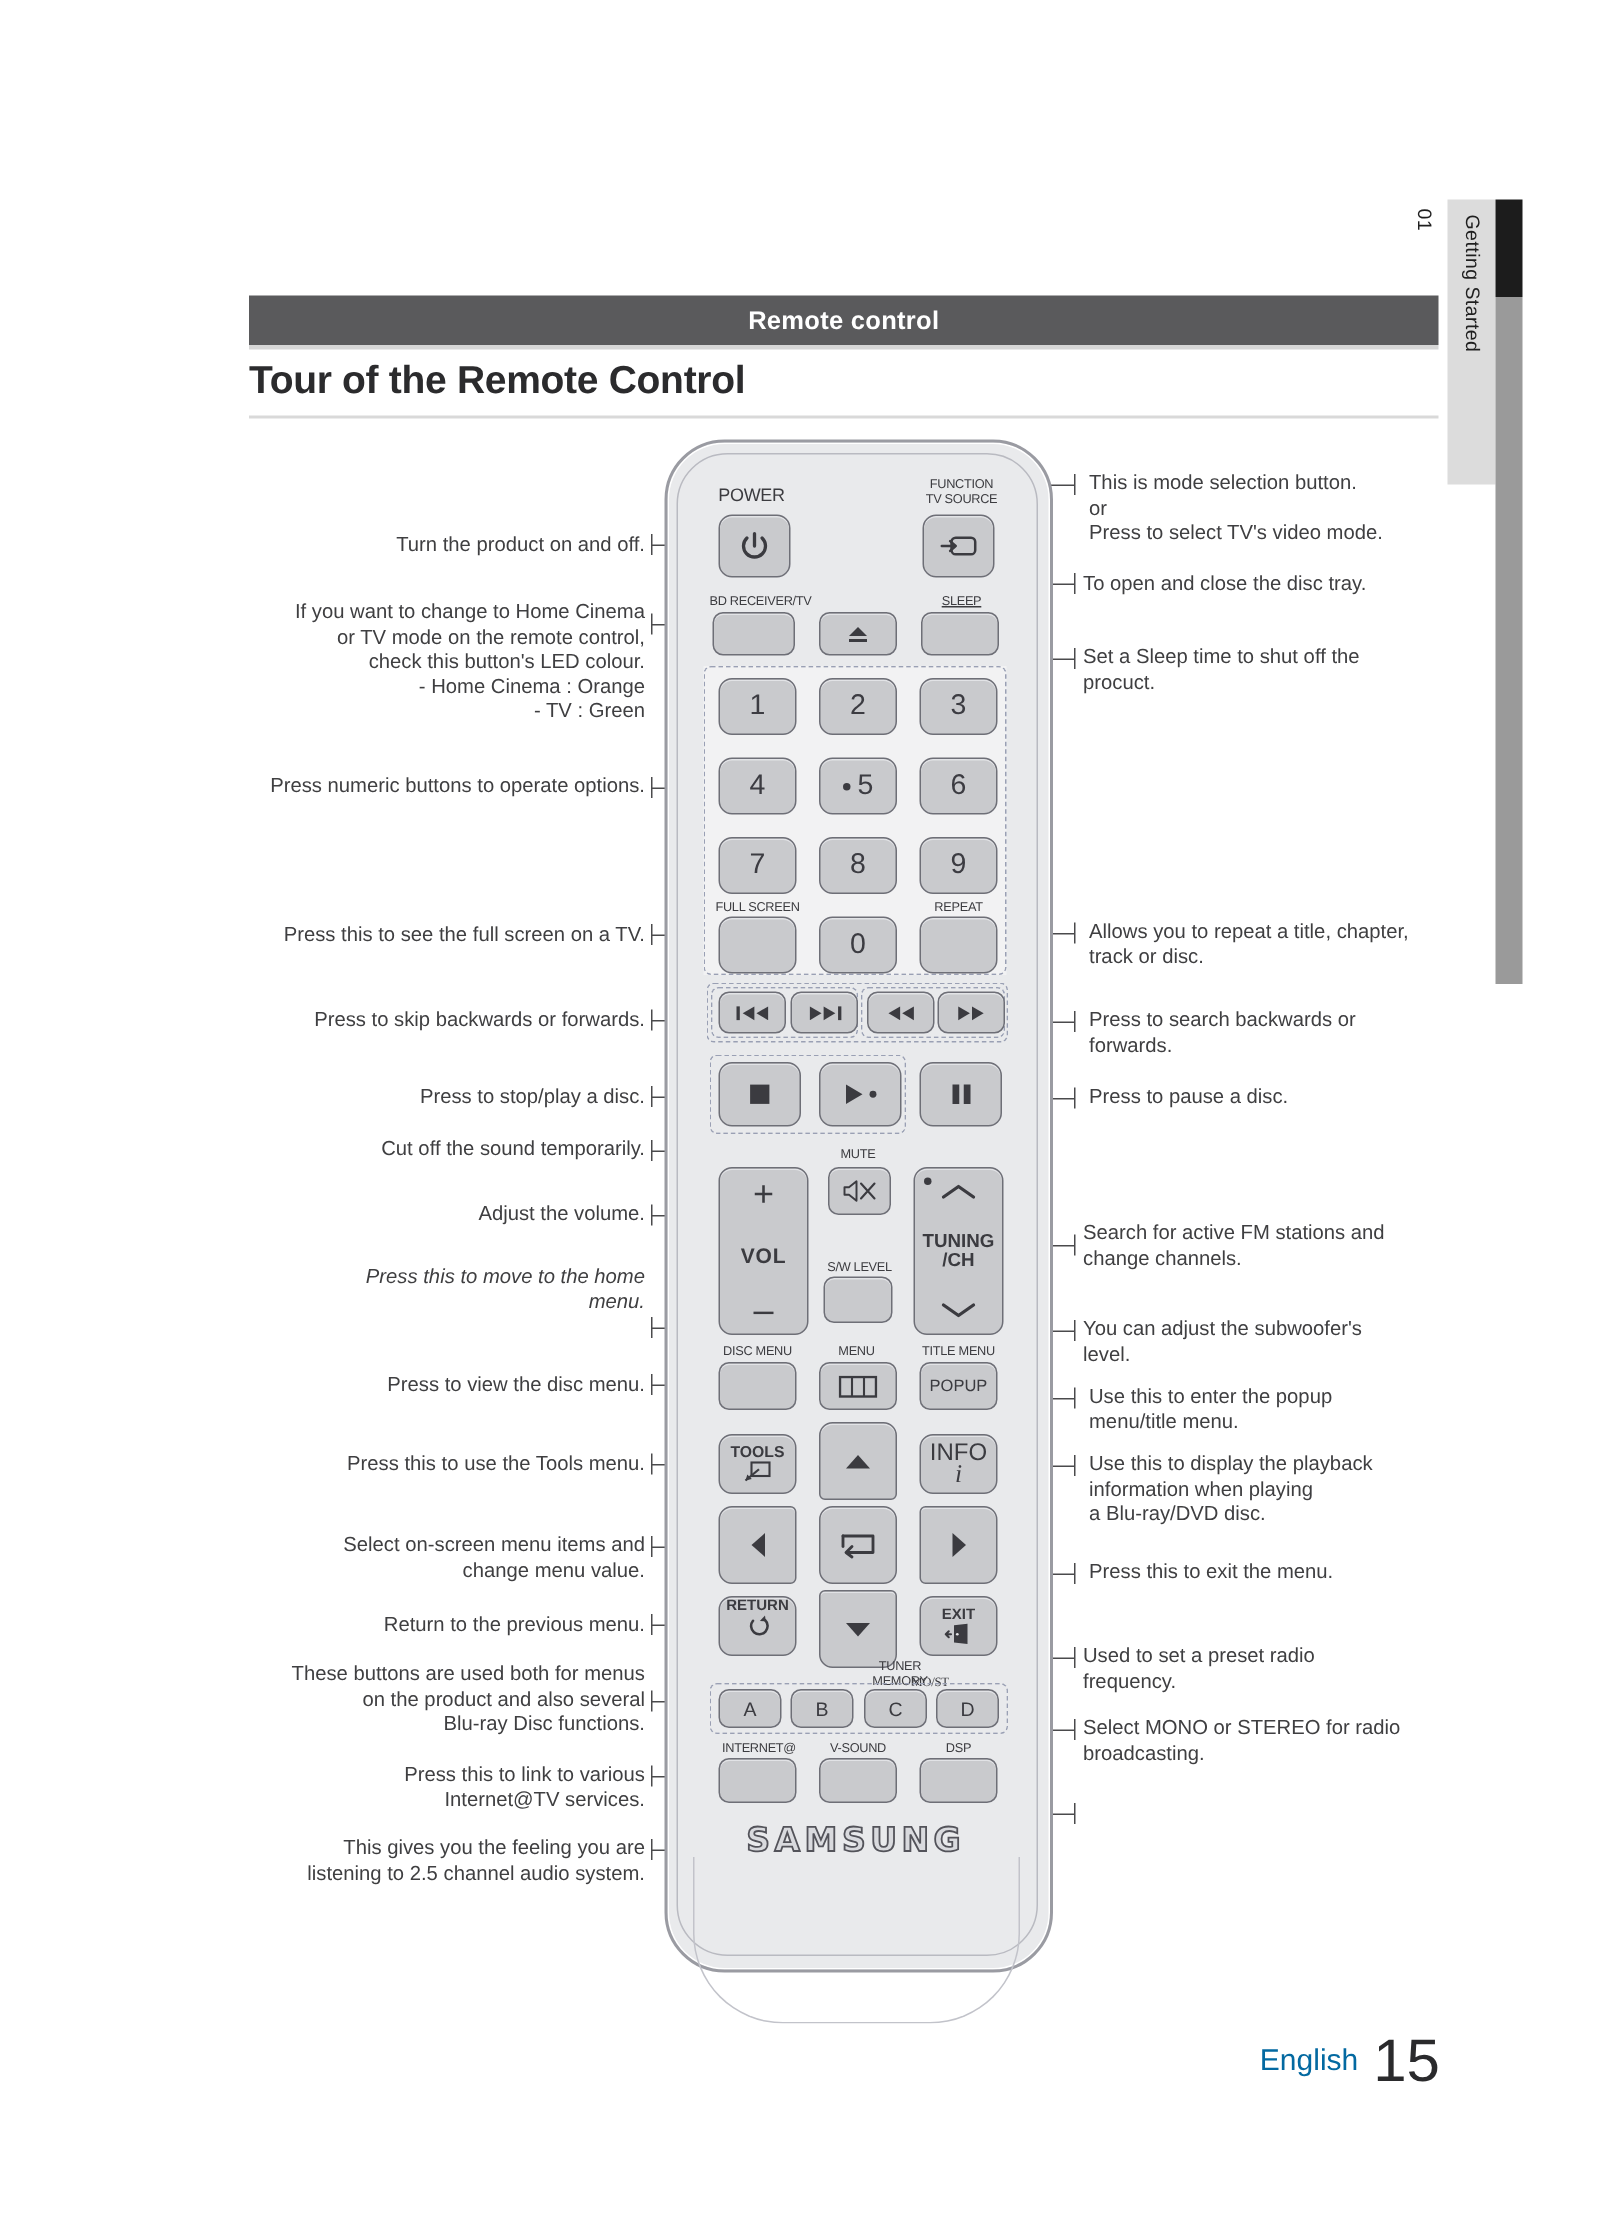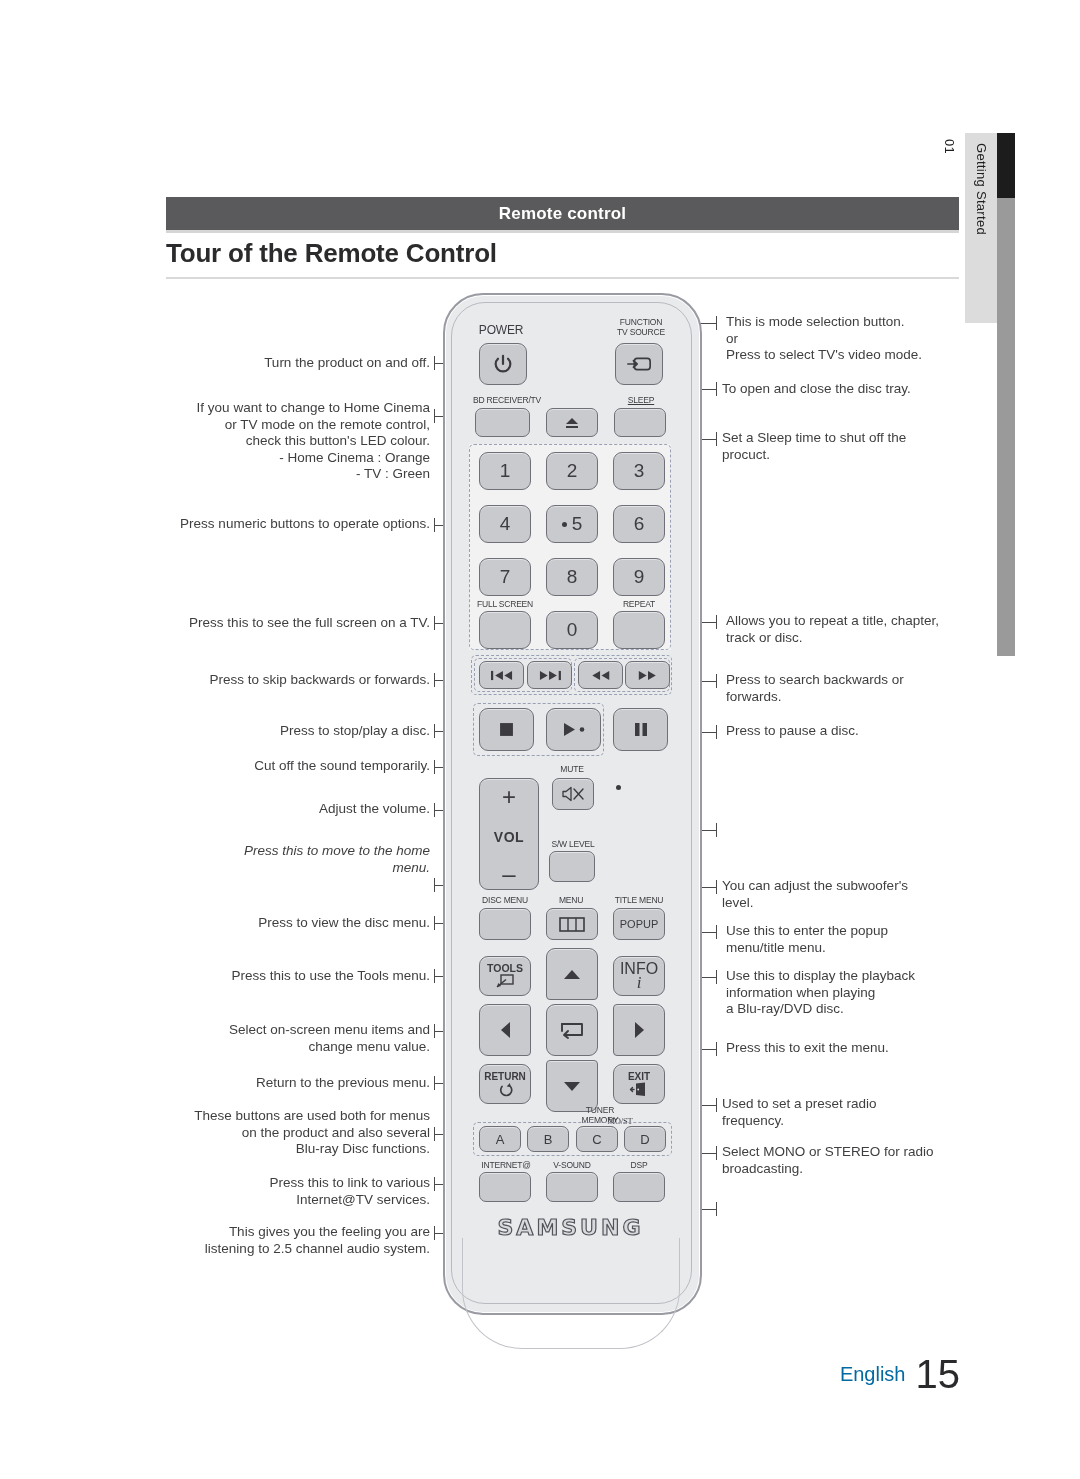--- a/index.html
+++ b/index.html
@@ -170,20 +170,22 @@
 or
 Press to select TV's video mode.</div>
   <div class="lbl-right" style="left:722px;top:381px;width:245px;">To open and close the disc tray.</div>
   <div class="lbl-right" style="left:722px;top:430px;width:245px;">Set a Sleep time to shut off the
 procuct.</div>
   <div class="lbl-right" style="left:726px;top:613px;width:250px;">Allows you to repeat a title, chapter,
 track or disc.</div>
   <div class="lbl-right" style="left:726px;top:672px;width:245px;">Press to search backwards or
 forwards.</div>
   <div class="lbl-right" style="left:726px;top:723px;width:245px;">Press to pause a disc.</div>
+  <div class="lbl-right" style="left:722px;top:814px;width:250px;">Search for active FM stations and
+change channels.</div>
   <div class="lbl-right" style="left:722px;top:878px;width:245px;">You can adjust the subwoofer's
 level.</div>
   <div class="lbl-right" style="left:726px;top:923px;width:245px;">Use this to enter the popup
 menu/title menu.</div>
   <div class="lbl-right" style="left:726px;top:968px;width:245px;">Use this to display the playback
 information when playing
 a Blu-ray/DVD disc.</div>
   <div class="lbl-right" style="left:726px;top:1040px;width:245px;">Press this to exit the menu.</div>
   <div class="lbl-right" style="left:722px;top:1096px;width:245px;">Used to set a preset radio
 frequency.</div>
@@ -460,20 +462,36 @@
 
   <div class="btn big" style="left:479px;top:778px;width:60px;height:112px;flex-direction:column;justify-content:space-between;padding:10px 0;">
     <span style="font-size:24px;line-height:16px;">+</span>
     <span style="font-size:14px;font-weight:bold;letter-spacing:0.5px;">VOL</span>
     <span style="font-size:24px;line-height:10px;">–</span>
   </div>
 
   <div class="cap" style="left:544px;top:840px;width:58px;">S/W LEVEL</div>
   <div class="btn" style="left:549px;top:851px;width:46px;height:31px;"></div>
 
+  <div class="btn big" style="left:609px;top:778px;width:60px;height:112px;flex-direction:column;justify-content:space-around;">
+    <span>
+        <svg width="24" height="11" viewBox="0 0 24 11">
+          <path d="M2 9 L12 2 L22 9" stroke="#3b3b40" stroke-width="2.2" fill="none" stroke-linecap="round" stroke-linejoin="round"></path>
+        </svg>
+      </span>
+    <span style="display:flex;flex-direction:column;align-items:center;line-height:13px;">
+      <span style="font-size:12.5px;font-weight:bold;">TUNING</span>
+      <span style="font-size:12.5px;font-weight:bold;">/CH</span>
+    </span>
+    <span>
+        <svg width="24" height="11" viewBox="0 0 24 11">
+          <path d="M2 2 L12 9 L22 2" stroke="#3b3b40" stroke-width="2.2" fill="none" stroke-linecap="round" stroke-linejoin="round"></path>
+        </svg>
+      </span>
+  </div>
   <div style="position:absolute;left:616px;top:785px;width:5px;height:5px;border-radius:50%;background:#3b3b40;"></div>
 
   <div class="cap" style="left:467px;top:896px;width:76px;">DISC MENU</div>
   <div class="btn" style="left:479px;top:908px;width:52px;height:32px;"></div>
 
   <div class="cap" style="left:548px;top:896px;width:46px;">MENU</div>
   <div class="btn" style="left:546px;top:908px;width:52px;height:32px;">
     <span>
       <svg width="26" height="15" viewBox="0 0 26 15">
           <rect x="1" y="1" width="24" height="13" stroke="#3b3b40" stroke-width="1.6" fill="none"></rect>
@@ -535,21 +553,21 @@
       </span>
   </div>
   <div class="btn big" style="left:546px;top:1060px;width:52px;height:52px;border-radius:4px 4px 9px 9px;">
     <span>
         <svg width="20" height="13" viewBox="0 0 20 13">
           <path d="M10 11 L2 2 L18 2 Z" fill="#3b3b40"></path>
         </svg>
       </span>
   </div>
 
-  <div class="btn big" style="left:479px;top:1064px;width:52px;height:40px;flex-direction:column;justify-content:center;">
+  <div class="btn big" style="left:479px;top:1064px;width:52px;height:40px;flex-direction:column;justify-content:flex-start;">
     <span style="font-size:10px;font-weight:bold;line-height:11px;">RETURN</span>
     <span>
       <svg width="17" height="15" viewBox="0 0 17 15">
           <path d="M13 4 A5.5 5.5 0 1 1 5 4.5" stroke="#3b3b40" stroke-width="1.7" fill="none" stroke-linecap="round"></path>
           <path d="M13 1 L13.5 5 L9.6 4.6 Z" fill="#3b3b40"></path>
         </svg>
     </span>
   </div>
   <div class="btn big" style="left:613px;top:1064px;width:52px;height:40px;flex-direction:column;justify-content:center;">
     <span style="font-size:10px;font-weight:bold;line-height:11px;text-align:center;">EXIT</span>

